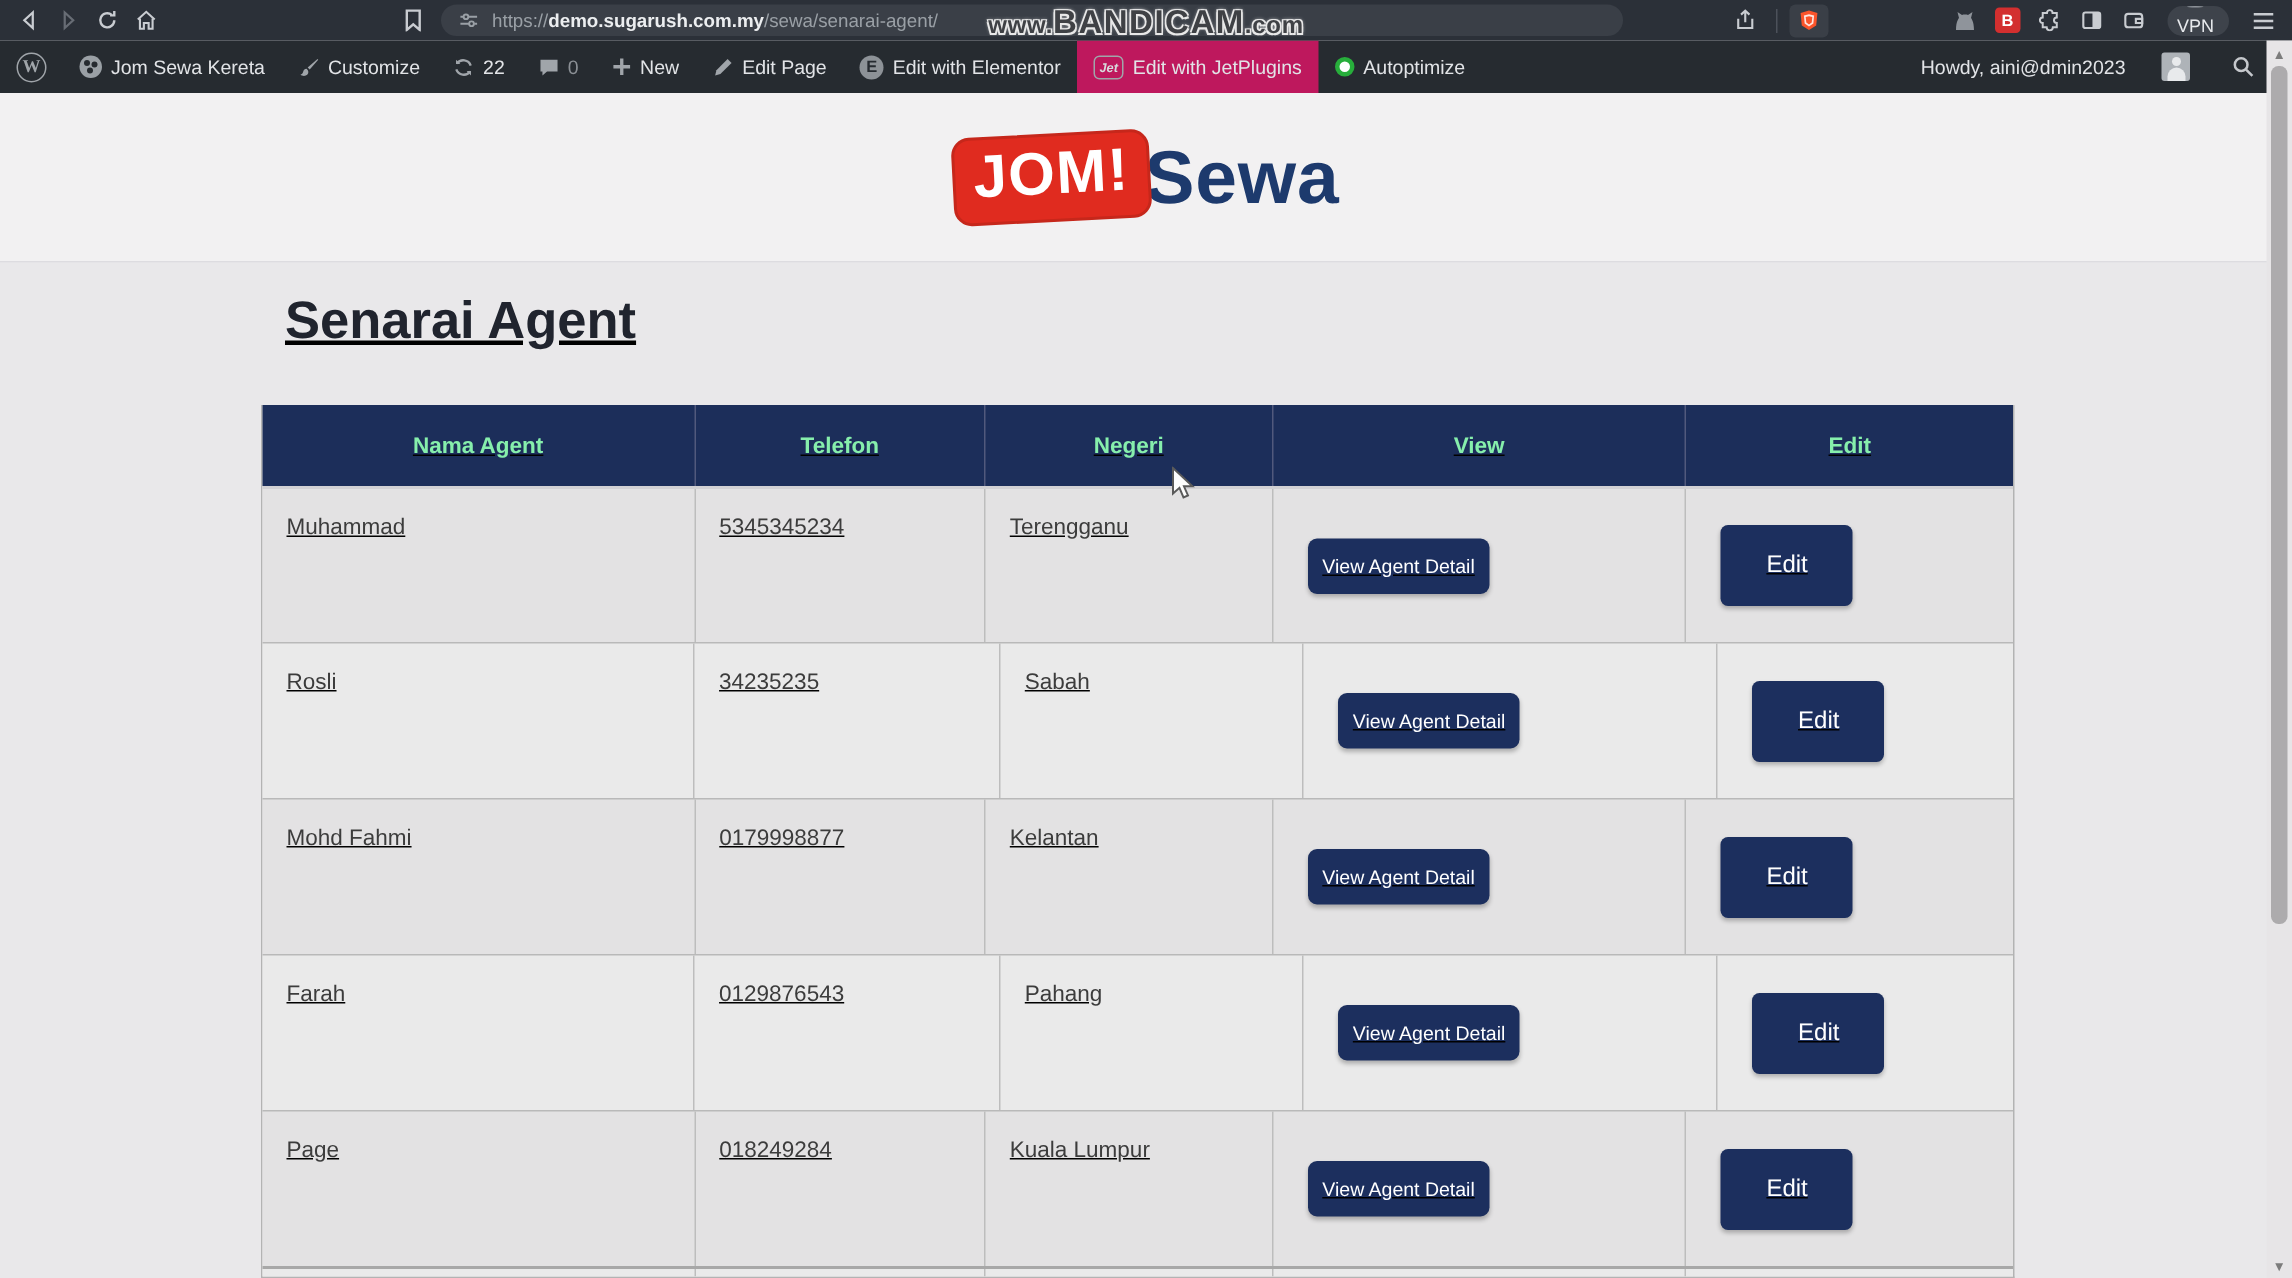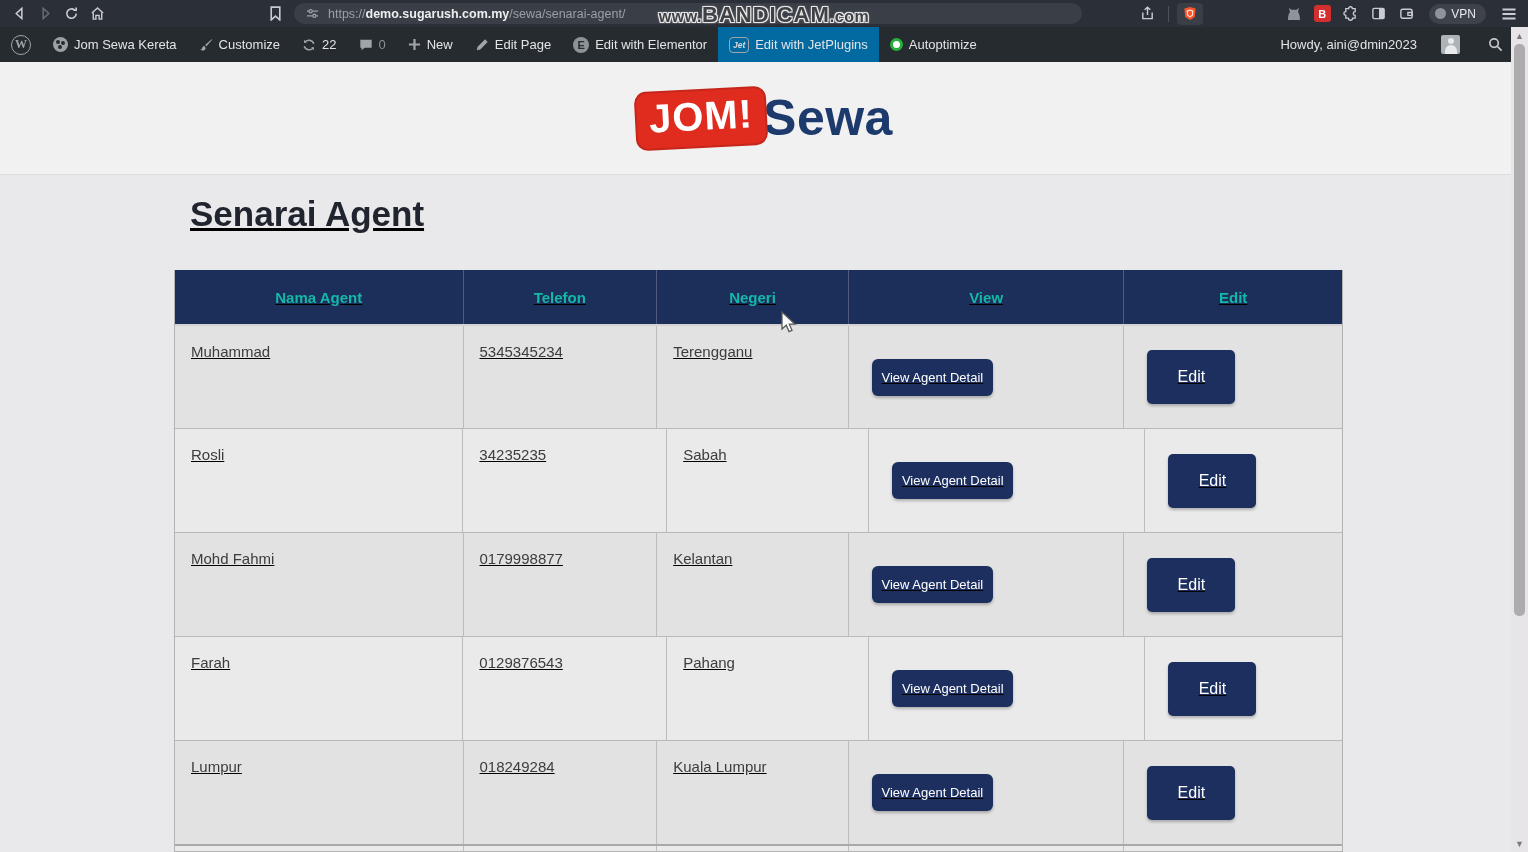--- a/index.html
+++ b/index.html
@@ -18,35 +18,35 @@
     border-radius:11px; display:flex; align-items:center; padding:0 10px; overflow:hidden; }
   .url-text { font-size:12.5px; color:#9aa0a6; white-space:nowrap; margin-left:8px; }
   .url-text .host { color:#eceef0; font-weight:bold; }
   .right-icons { display:flex; align-items:center; margin-left:auto; gap:2px; }
   .vsep { width:1px; height:16px; background:#4c515a; margin:0 6px; }
   .brave-slot { background:#3a3f47; border-radius:4px; }
   .gap-lg { width:74px; }
   .red-b { width:17px; height:17px; background:#d32f2f; border-radius:3px; color:#fff;
     font-size:11px; font-weight:bold; display:flex; align-items:center; justify-content:center; }
   .vpn-pill { height:20px; background:#3e434b; border-radius:10px; color:#e8eaed; font-size:12px;
-    display:flex; align-items:center; gap:5px; padding:0 10px 0 6px; margin:0 8px; }
+    display:flex; align-items:center; gap:5px; padding:0 10px 0 6px; margin:0 8px;flex-direction:column; }
   .vpn-dot { width:11px; height:11px; border-radius:50%; background:#8f949b; display:inline-block; }
 
   
   .watermark { position:absolute; top:2px; left:50%; transform:translateX(-50%); z-index:40;
     font-weight:bold; color:#3f4145; white-space:nowrap; letter-spacing:0.5px;
     text-shadow:-1px -1px 0 #e8e8e8, 1px -1px 0 #e8e8e8, -1px 1px 0 #e8e8e8, 1px 1px 0 #e8e8e8, 0 0 3px #ffffff;
     font-size:16px; }
   .watermark .big { font-size:22px; letter-spacing:1px; }
 
   
   .admin-bar { position:absolute; top:27px; left:0; width:1528px; height:35px; background:#262b30;
     display:flex; align-items:stretch; color:#e2e4e7; font-size:13px; z-index:20; padding-right:17px; }
   .ab-item { display:flex; align-items:center; gap:6px; padding:0 11px; cursor:pointer; white-space:nowrap; }
-  .ab-item.hl { background:#0369a1; }
+  .ab-item.hl { background:#be185d; }
   .ab-ic { color:#a0a5aa; display:flex; align-items:center; }
   .wp-circle { width:20px; height:20px; border-radius:50%; border:1.6px solid #a0a5aa; color:#a0a5aa;
     font-size:12px; font-weight:bold; display:flex; align-items:center; justify-content:center;
     font-family:"Liberation Serif", serif; }
   .site-dot { width:15px; height:15px; border-radius:50%; background:#9aa0a5; position:relative; }
   .site-dot::after { content:""; position:absolute; left:3px; top:3px; width:4px; height:4px;
     border-radius:50%; background:#262b30; box-shadow:5px 1px 0 #262b30, 2px 5px 0 #262b30; }
   .elementor-circle { width:16px; height:16px; border-radius:50%; background:#8d9297; color:#262b30;
     font-size:11px; font-weight:bold; display:flex; align-items:center; justify-content:center; }
   .jet-box { width:20px; height:16px; border:1px solid #a0a5aa; border-radius:4px; color:#d8dadd;
@@ -70,21 +70,21 @@
     transform:rotate(-3deg); letter-spacing:1px; }
   .logo-sewa { color:#1d3a6d; font-weight:bold; font-size:50px; margin-left:-4px; letter-spacing:0.5px; }
 
   
   .content { position:absolute; top:176px; left:0; width:1312px; height:676px; background:#e9e8ea;text-decoration:underline; }
   .container { margin-left:174px; width:1169px; }
   .page-title { font-size:35px; font-weight:bold; color:#20242e; margin:16px 0 0 16px; line-height:44px; }
 
   .agent-table { margin-top:34px; width:1169px; border:1px solid #b3b3b3; border-top:none; }
   .thead { display:flex; height:54px; background:#1c2e5a; }
-  .th { display:flex; align-items:center; justify-content:center; color:#14b8a6; font-weight:bold;
+  .th { display:flex; align-items:center; justify-content:center; color:#86efac; font-weight:bold;
     font-size:15px; border-left:1px solid #51597c; }
   .th:first-child { border-left:none; }
   .trow { display:flex; height:104px; border-top:1px solid #b9b9b9; }
   .thead + .trow { border-top:2px solid #d2d1d4; }
   .row-odd { background:#e3e2e3; }
   .row-even { background:#eaeaea;gap:28px; }
   .td { border-left:1px solid #bdbdbd; font-size:15px; color:#3c3c3c; }
   .td:first-child { border-left:none; }
   .td.text { padding:17px 12px 0 16px; }
   .td.btncell { display:flex; align-items:center; padding-left:23px; }
@@ -342,21 +342,21 @@
         <div class="td text c3">Pahang</div>
         <div class="td btncell c4">
             <button class="view-btn">View Agent Detail</button>
           </div>
         <div class="td btncell c5">
             <button class="edit-btn">Edit</button>
           </div>
       </div>
 
       <div class="trow row-odd">
-        <div class="td text c1">Lumpur</div>
+        <div class="td text c1">Page</div>
         <div class="td text c2">018249284</div>
         <div class="td text c3">Kuala Lumpur</div>
         <div class="td btncell c4">
             <button class="view-btn">View Agent Detail</button>
           </div>
         <div class="td btncell c5">
             <button class="edit-btn">Edit</button>
           </div>
       </div>
 

